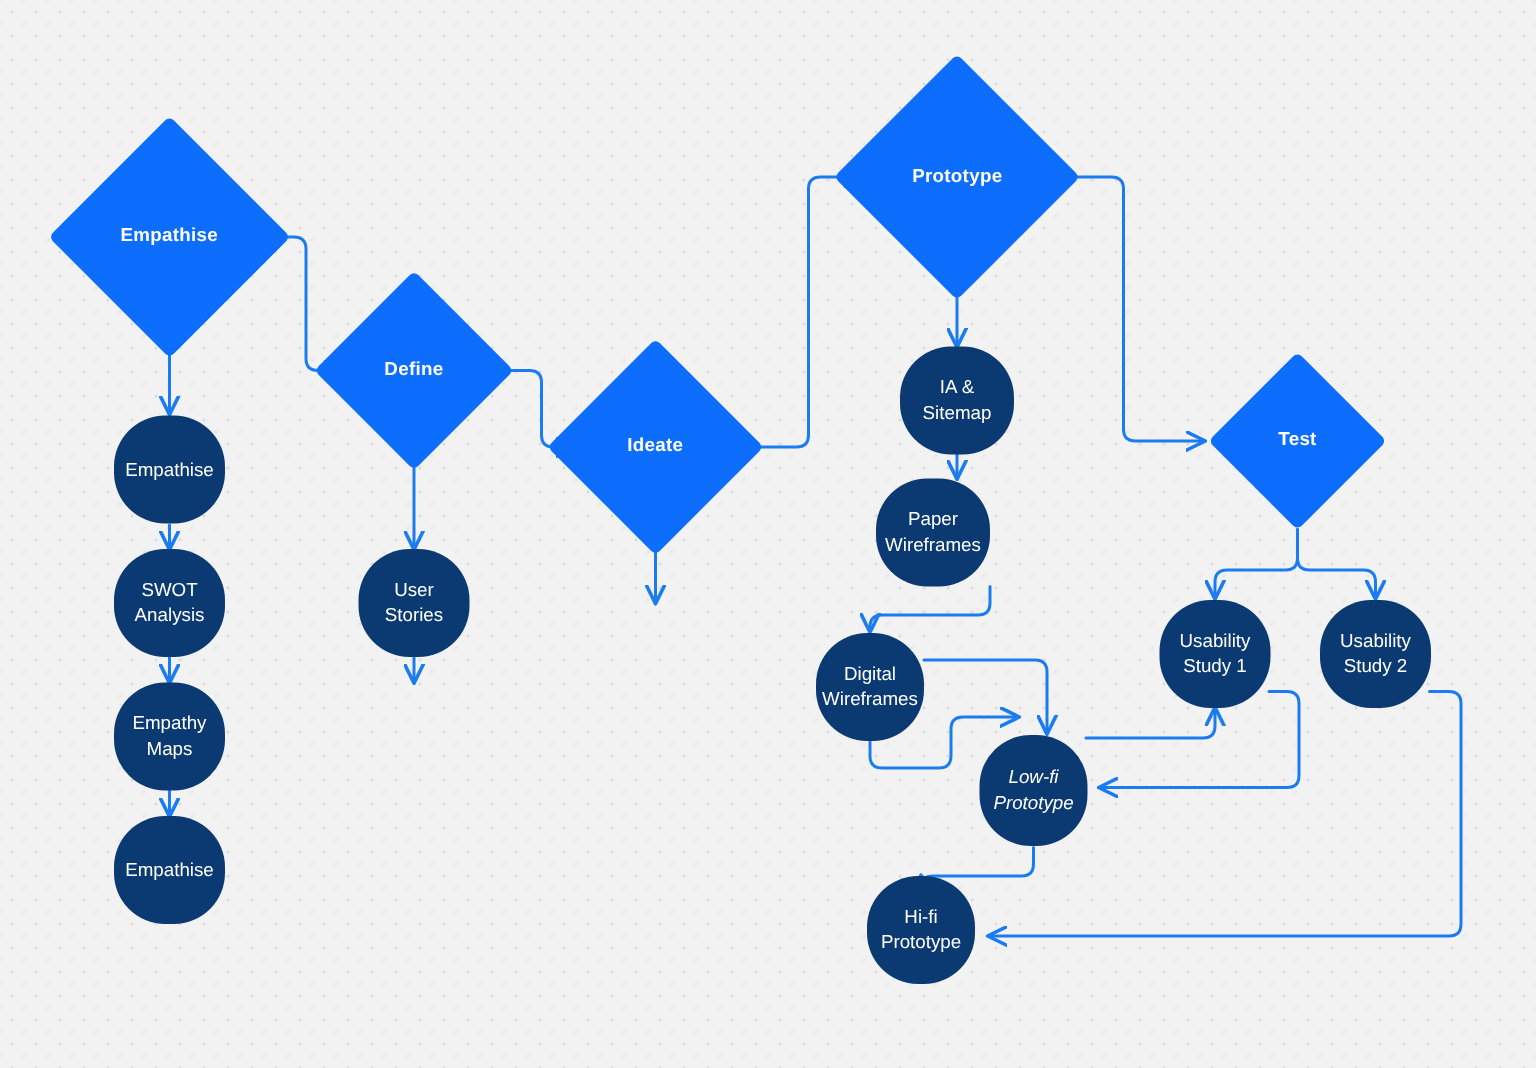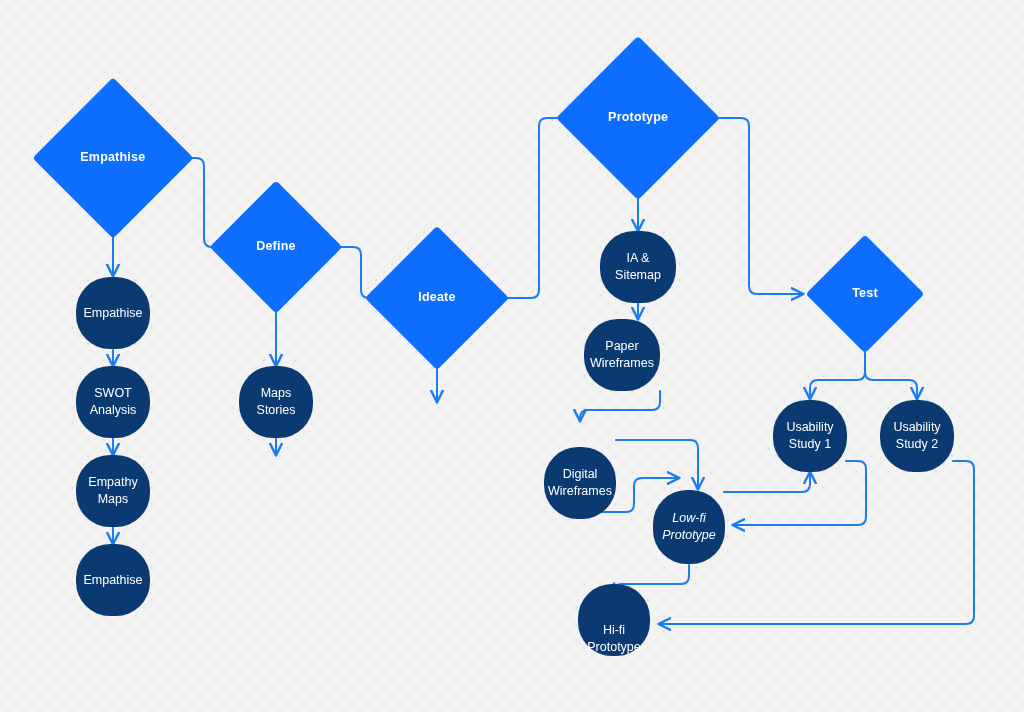--- a/index.html
+++ b/index.html
@@ -151,42 +151,42 @@
 
   <div class="node node-task" style="left:76px; top:366px; width:74px; height:72px;">
     <span class="node-label">SWOT<br>Analysis</span>
   </div>
 
   <div class="node node-task" style="left:76px; top:544px; width:74px; height:72px;">
     <span class="node-label">Empathise</span>
   </div>
 
   <div class="node node-task" style="left:239px; top:366px; width:74px; height:72px;">
-    <span class="node-label">Maps Stories</span>
+    <span class="node-label">User Stories</span>
   </div>
 
 
 
   <div class="node node-task" style="left:600px; top:231px; width:76px; height:72px;">
     <span class="node-label">IA &amp; Sitemap</span>
   </div>
 
   <div class="node node-task" style="left:584px; top:319px; width:76px; height:72px;">
     <span class="node-label">Paper<br>Wireframes</span>
   </div>
 
-  <div class="node node-task" style="left:544px; top:447px; width:72px; height:72px;">
+  <div class="node node-task" style="left:544px; top:422px; width:72px; height:72px;">
     <span class="node-label">Digital<br>Wireframes</span>
   </div>
 
   <div class="node node-task" style="left:653px; top:490px; width:72px; height:74px;font-style:italic;">
     <span class="node-label">Low-fi<br>Prototype</span>
   </div>
 
-  <div class="node node-task" style="left:578px; top:584px; width:72px; height:72px;align-items:flex-end;">
+  <div class="node node-task" style="left:578px; top:584px; width:72px; height:72px;">
     <span class="node-label">Hi-fi<br>Prototype</span>
   </div>
 
   <div class="node node-task" style="left:773px; top:400px; width:74px; height:72px;">
     <span class="node-label">Usability<br>Study 1</span>
   </div>
 
   <div class="node node-task" style="left:880px; top:400px; width:74px; height:72px;">
     <span class="node-label">Usability<br>Study 2</span>
   </div>

